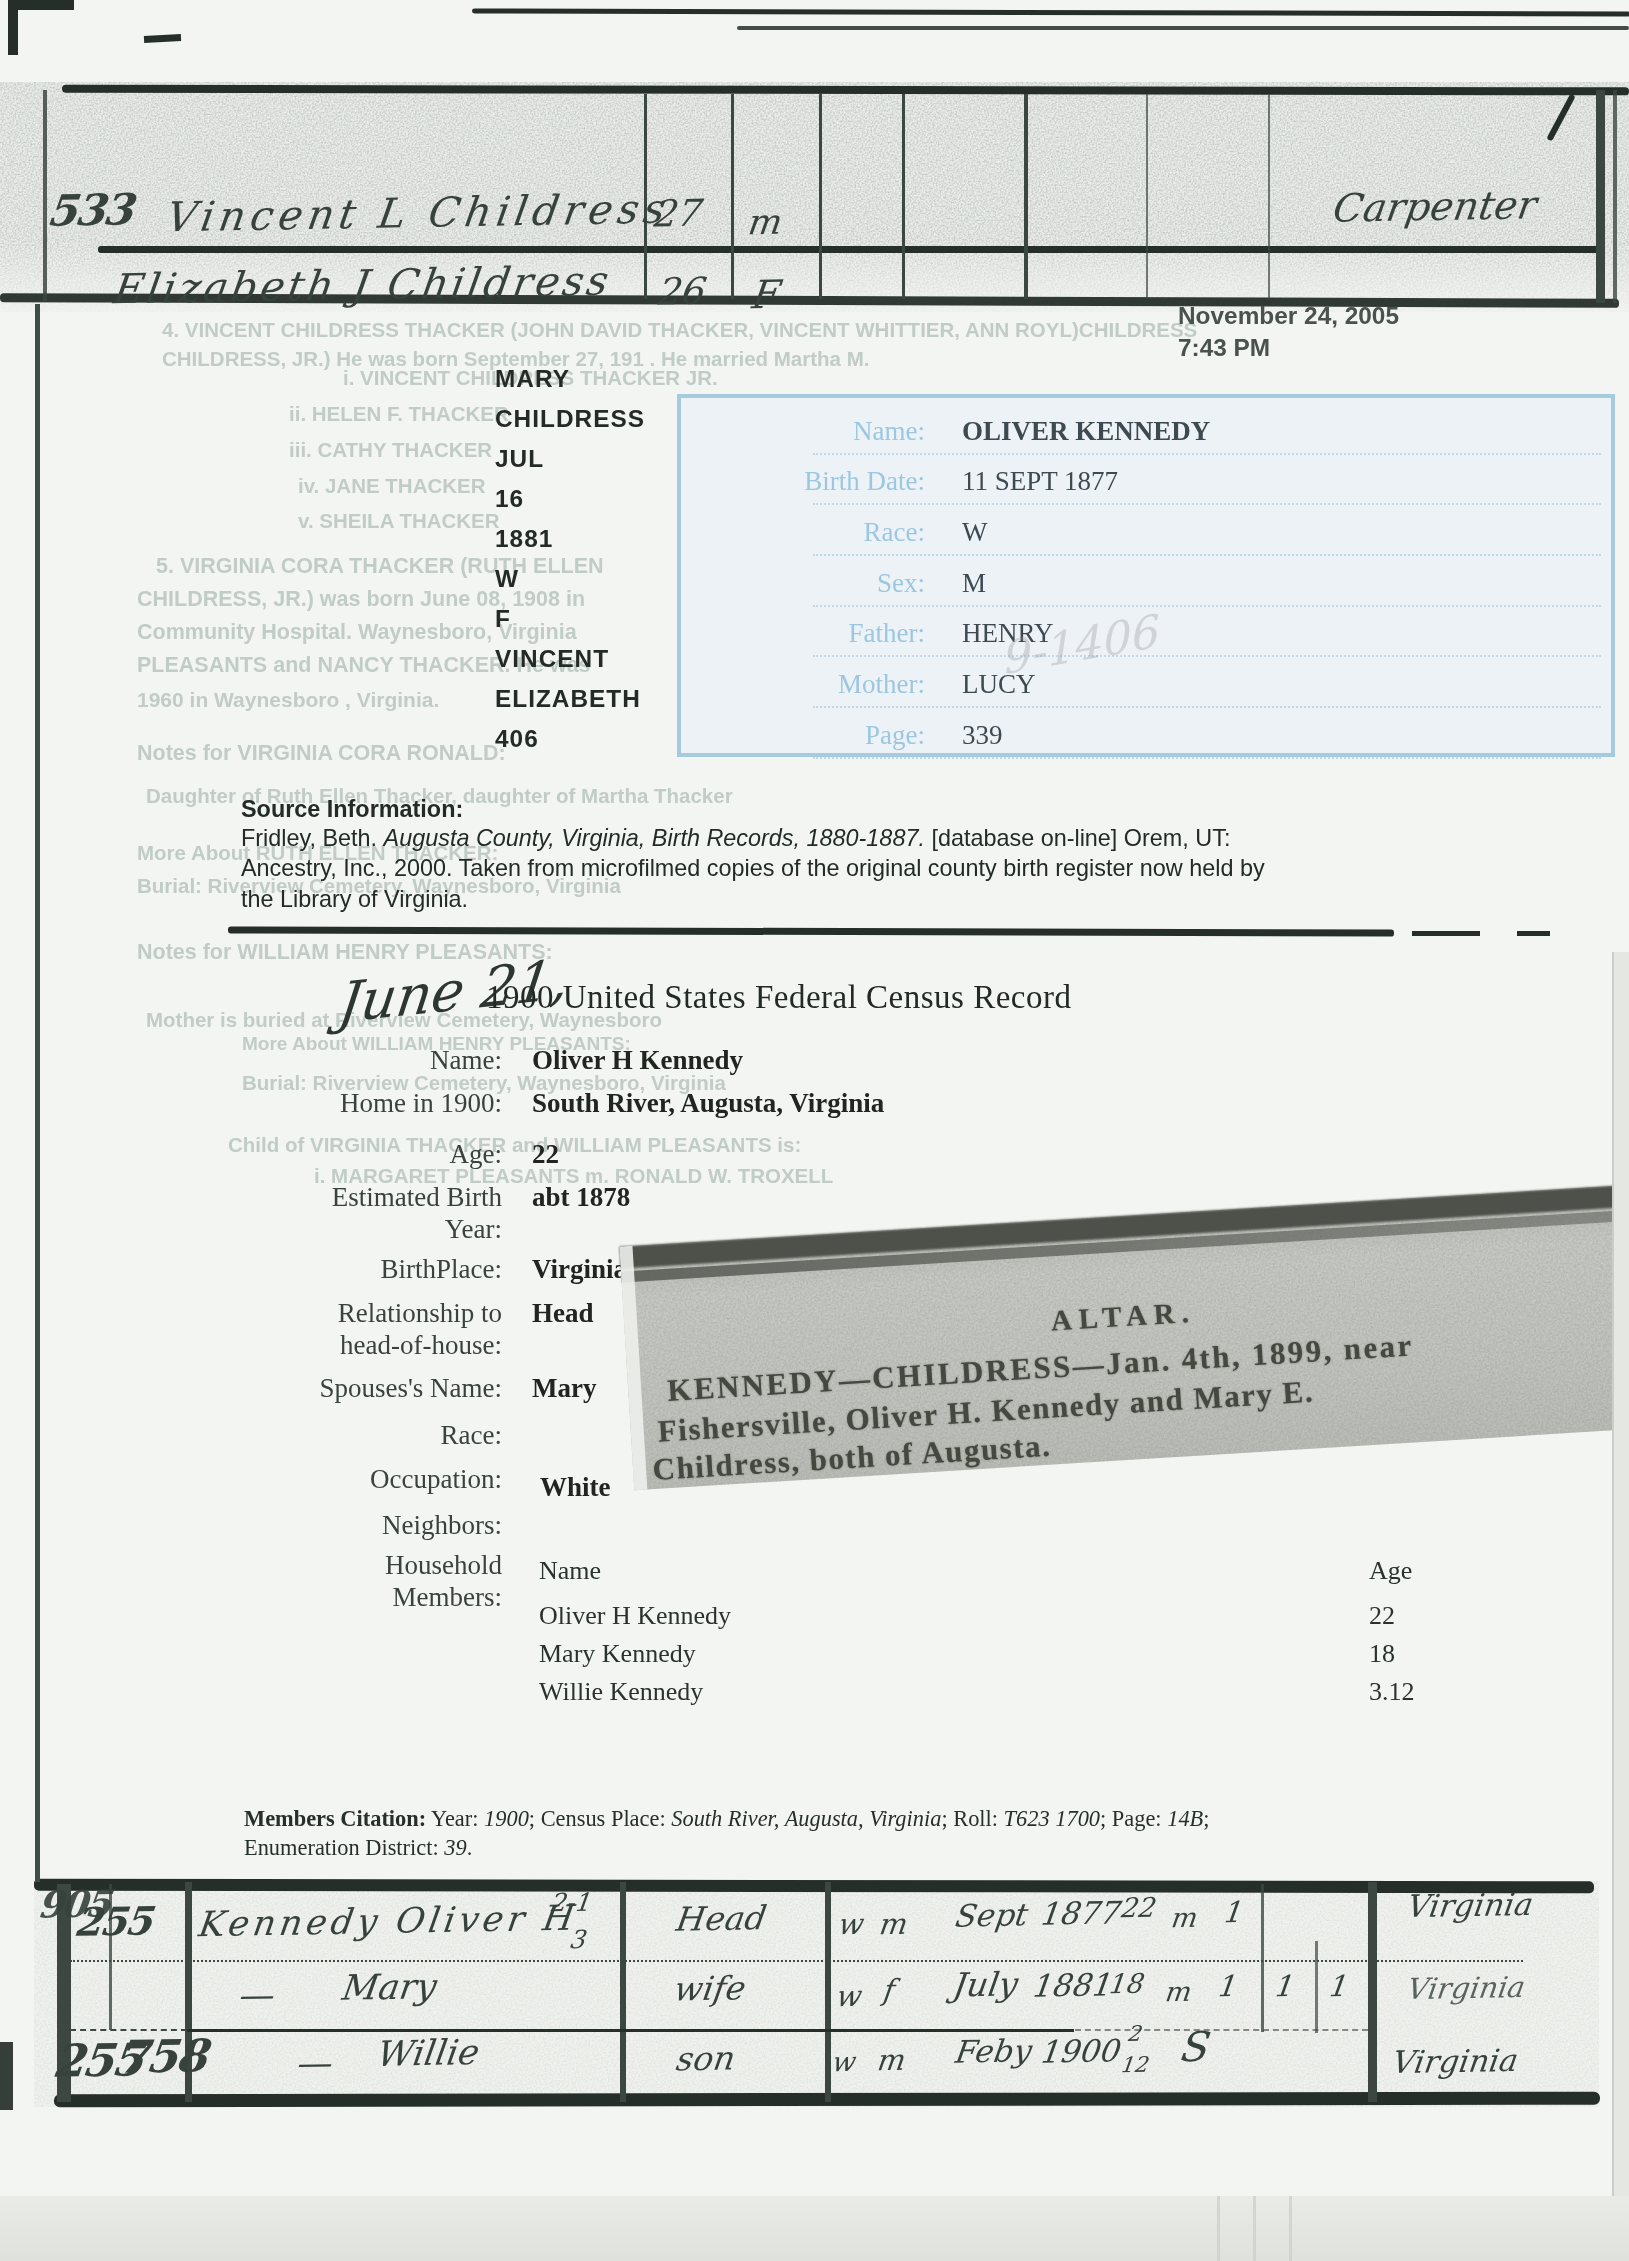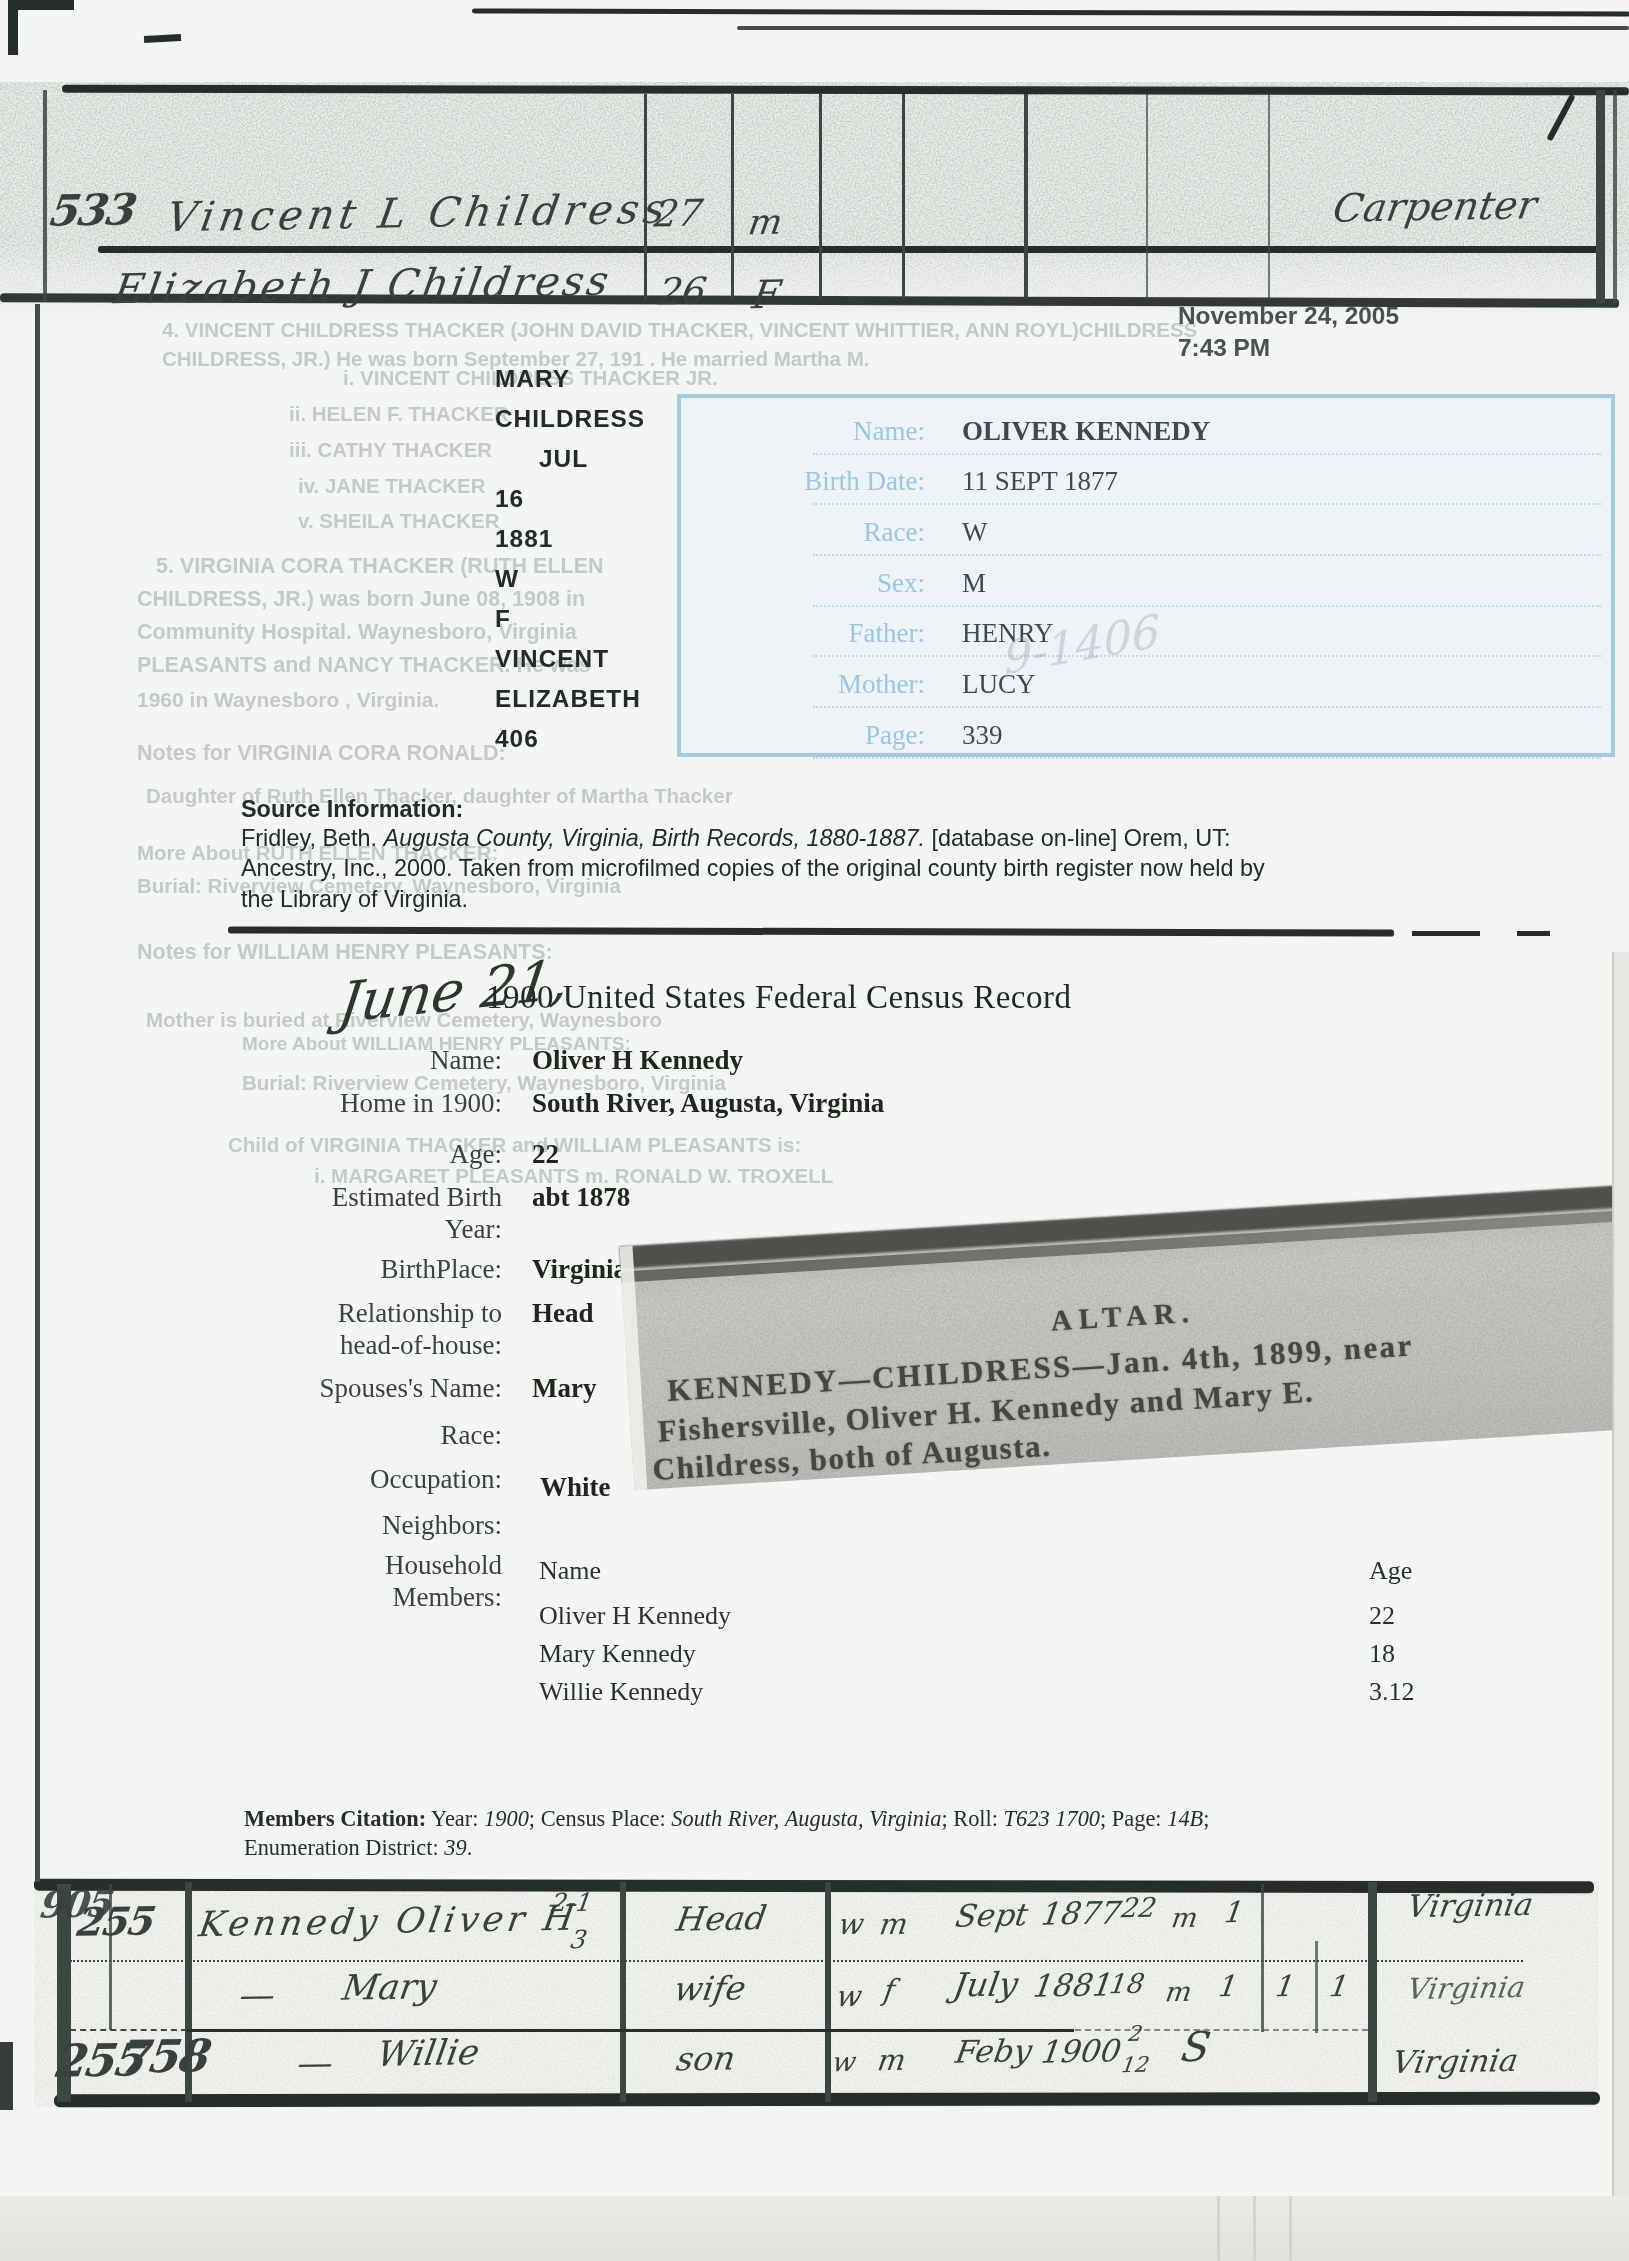--- a/index.html
+++ b/index.html
@@ -111,21 +111,21 @@
       <span class="ghost" style="left: 228px; top: 1135px; font-size: 20.5px;">Child of VIRGINIA THACKER and WILLIAM PLEASANTS is:</span>
       <span class="ghost" style="left: 314px; top: 1166px; font-size: 20.5px;">i.   MARGARET PLEASANTS m. RONALD W. TROXELL</span>
     </div>
 
   <div class="abs b nowrap" style="left:1178px;top:302px;font-size:24.4px;color:#4a524e">November 24, 2005</div>
   <div class="abs b nowrap" style="left:1178px;top:334px;font-size:24.4px;color:#4a524e">7:43 PM</div>
 
   <div id="birth-col">
       <div class="abs b nowrap" style="left: 495px; top: 365px; font-size: 24.4px; letter-spacing: 1px; color: rgb(36, 43, 38);">MARY</div>
       <div class="abs b nowrap" style="left: 495px; top: 405px; font-size: 24.4px; letter-spacing: 1px; color: rgb(36, 43, 38);">CHILDRESS</div>
-      <div class="abs b nowrap" style="left: 495px; top: 445px; font-size: 24.4px; letter-spacing: 1px; color: rgb(36, 43, 38); margin-left: 44px;">JUL</div>
+      <div class="abs b nowrap" style="left: 495px; top: 445px; font-size: 24.4px; letter-spacing: 1px; color: rgb(36, 43, 38);">JUL</div>
       <div class="abs b nowrap" style="left: 495px; top: 485px; font-size: 24.4px; letter-spacing: 1px; color: rgb(36, 43, 38);">16</div>
       <div class="abs b nowrap" style="left: 495px; top: 525px; font-size: 24.4px; letter-spacing: 1px; color: rgb(36, 43, 38);">1881</div>
       <div class="abs b nowrap" style="left: 495px; top: 565px; font-size: 24.4px; letter-spacing: 1px; color: rgb(36, 43, 38);">W</div>
       <div class="abs b nowrap" style="left: 495px; top: 605px; font-size: 24.4px; letter-spacing: 1px; color: rgb(36, 43, 38);">F</div>
       <div class="abs b nowrap" style="left: 495px; top: 645px; font-size: 24.4px; letter-spacing: 1px; color: rgb(36, 43, 38);">VINCENT</div>
       <div class="abs b nowrap" style="left: 495px; top: 685px; font-size: 24.4px; letter-spacing: 1px; color: rgb(36, 43, 38);">ELIZABETH</div>
       <div class="abs b nowrap" style="left: 495px; top: 725px; font-size: 24.4px; letter-spacing: 1px; color: rgb(36, 43, 38);">406</div>
     </div>
 
   <div class="card">

